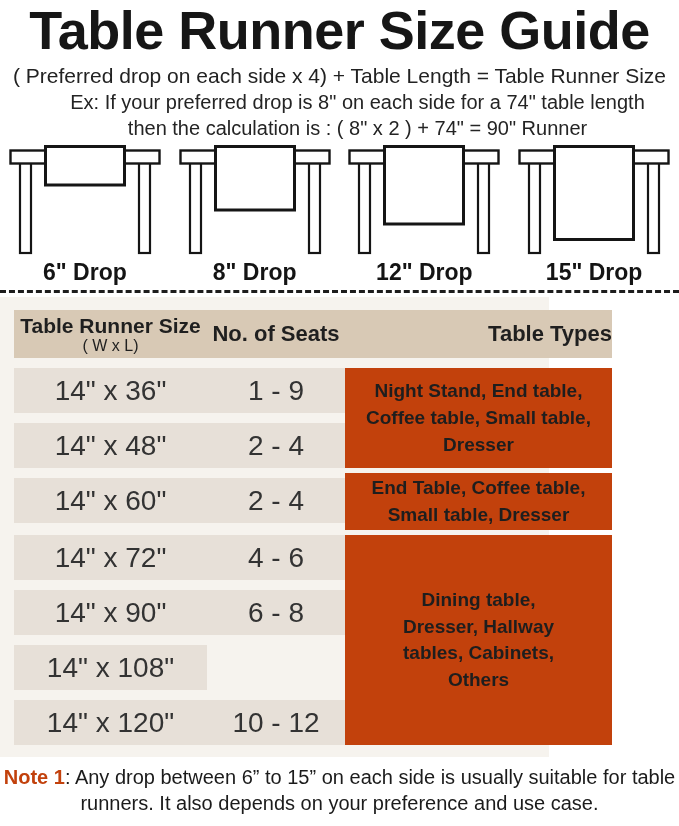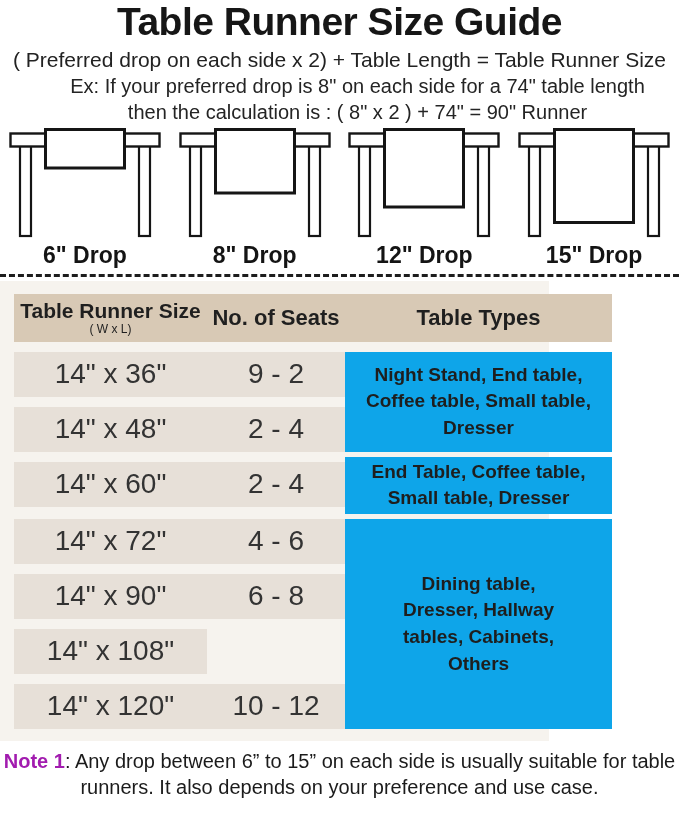--- a/index.html
+++ b/index.html
@@ -6,21 +6,21 @@
   html, body {
     width: 679px; height: 826px;
     background: #ffffff;
     overflow: hidden;
     font-family: "Liberation Sans", "DejaVu Sans", sans-serif;
     color: #1c1c1c;
   }
   
   .top { text-align: center; padding-top: 1px; }
   .title {
-    font-size: 39px; font-weight: 700; letter-spacing: -0.5px;
+    font-size: 54px; font-weight: 700; letter-spacing: -0.5px;
     line-height: 1.1; color: #161616;
   }
   .formula {
     font-size: 21px; line-height: 1.22; margin-top: 3px; color: #222;
     white-space: nowrap;
   }
   .example { font-size: 20px; line-height: 1.32; color: #242424; padding-left: 36px; }
 
   
   .illustrations { display: flex; width: 679px; margin-top: 3px; }
@@ -47,45 +47,45 @@
   }
   .cell {
     display: flex; flex-direction: column;
     align-items: center; justify-content: center;
     text-align: center;
   }
   .hcell {
     background: #d8c9b5; height: 48px;
     font-weight: 700; font-size: 22px; color: #1f1f1f;
   }
-  .hcell .sub { font-weight: 400; font-size: 12px; margin-top: -1px; }
+  .hcell .sub { font-weight: 400; font-size: 16px; margin-top: -1px; }
   .hcell.size-h { font-size: 21px; }
   .dcell {
     background: #e7e0d8; height: 45px;
     font-size: 28px; font-weight: 400; color: #333;
   }
   .tcell {
-    background: #0ea5e9;
+    background: #c2410c;
     font-size: 19px; font-weight: 700; color: #1e1e1e;
     line-height: 1.4; padding: 2px 10px;
   }
   .tcell.g1 { grid-column: 3; grid-row: 2 / span 2; }
   .tcell.g2 { grid-column: 3; grid-row: 4; margin: -5px 0; padding: 2px 18px; }
   .tcell.g3 { grid-column: 3; grid-row: 5 / span 4; padding: 2px 38px; }
 
   
   .notes { margin-top: 8px; text-align: center; font-size: 20px; line-height: 1.29; color: #1b1b1b; padding: 0 2px; }
-  .notes b { font-weight: 700; color: #a21caf; }
+  .notes b { font-weight: 700; color: #c2410c; }
 </style>
 </head>
 <body>
 
 <div class="top">
   <h1 class="title">Table Runner Size Guide</h1>
-  <div class="formula">( Preferred drop on each side x 2) + Table Length = Table Runner Size</div>
+  <div class="formula">( Preferred drop on each side x 4) + Table Length = Table Runner Size</div>
   <div class="example">Ex: If your preferred drop is 8" on each side for a 74" table length</div>
   <div class="example">then the calculation is : ( 8" x 2 ) + 74" = 90" Runner</div>
 </div>
 
 <div class="illustrations">
   <div class="slot">
     <svg width="170" height="112" viewBox="0 0 170 112">
       <rect x="20" y="12" width="11" height="96" fill="#fff" stroke="#151515" stroke-width="2.2"></rect>
       <rect x="139" y="12" width="11" height="96" fill="#fff" stroke="#151515" stroke-width="2.2"></rect>
       <rect x="10.5" y="5.5" width="149" height="13" fill="#fff" stroke="#151515" stroke-width="2.4"></rect>
@@ -127,26 +127,26 @@
 <div class="table-section">
   <div class="guide-grid">
 
     <div class="cell hcell size-h" style="grid-column:1; grid-row:1;">
       <span>Table Runner Size</span>
       <span class="sub">( W x L)</span>
     </div>
     <div class="cell hcell" style="grid-column:2; grid-row:1;text-align:center;">
       <span>No. of Seats</span>
     </div>
-    <div class="cell hcell" style="grid-column:3; grid-row:1;">
+    <div class="cell hcell" style="grid-column:3; grid-row:1;align-items:flex-end;">
       <span>Table Types</span>
     </div>
 
     <div class="cell dcell" style="grid-column:1; grid-row:2;">14" x 36"</div>
-    <div class="cell dcell" style="grid-column:2; grid-row:2;">9 - 2</div>
+    <div class="cell dcell" style="grid-column:2; grid-row:2;">1 - 9</div>
 
     <div class="cell dcell" style="grid-column:1; grid-row:3;">14" x 48"</div>
     <div class="cell dcell" style="grid-column:2; grid-row:3;">2 - 4</div>
 
     <div class="cell dcell" style="grid-column:1; grid-row:4;">14" x 60"</div>
     <div class="cell dcell" style="grid-column:2; grid-row:4;">2 - 4</div>
 
     <div class="cell dcell" style="grid-column:1; grid-row:5;">14" x 72"</div>
     <div class="cell dcell" style="grid-column:2; grid-row:5;">4 - 6</div>
 

